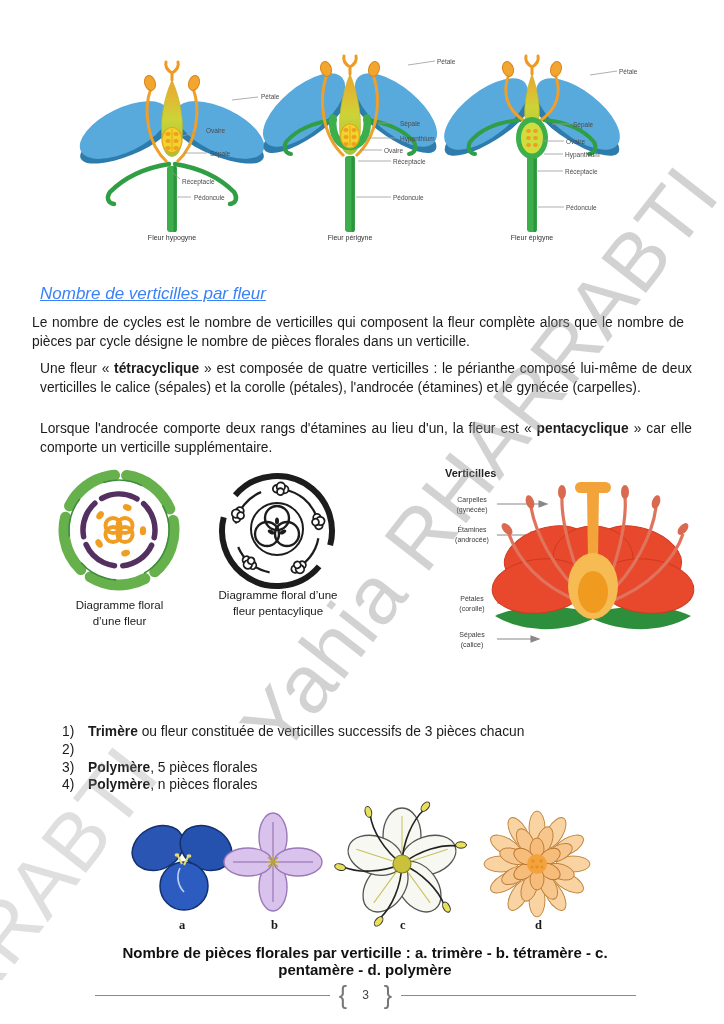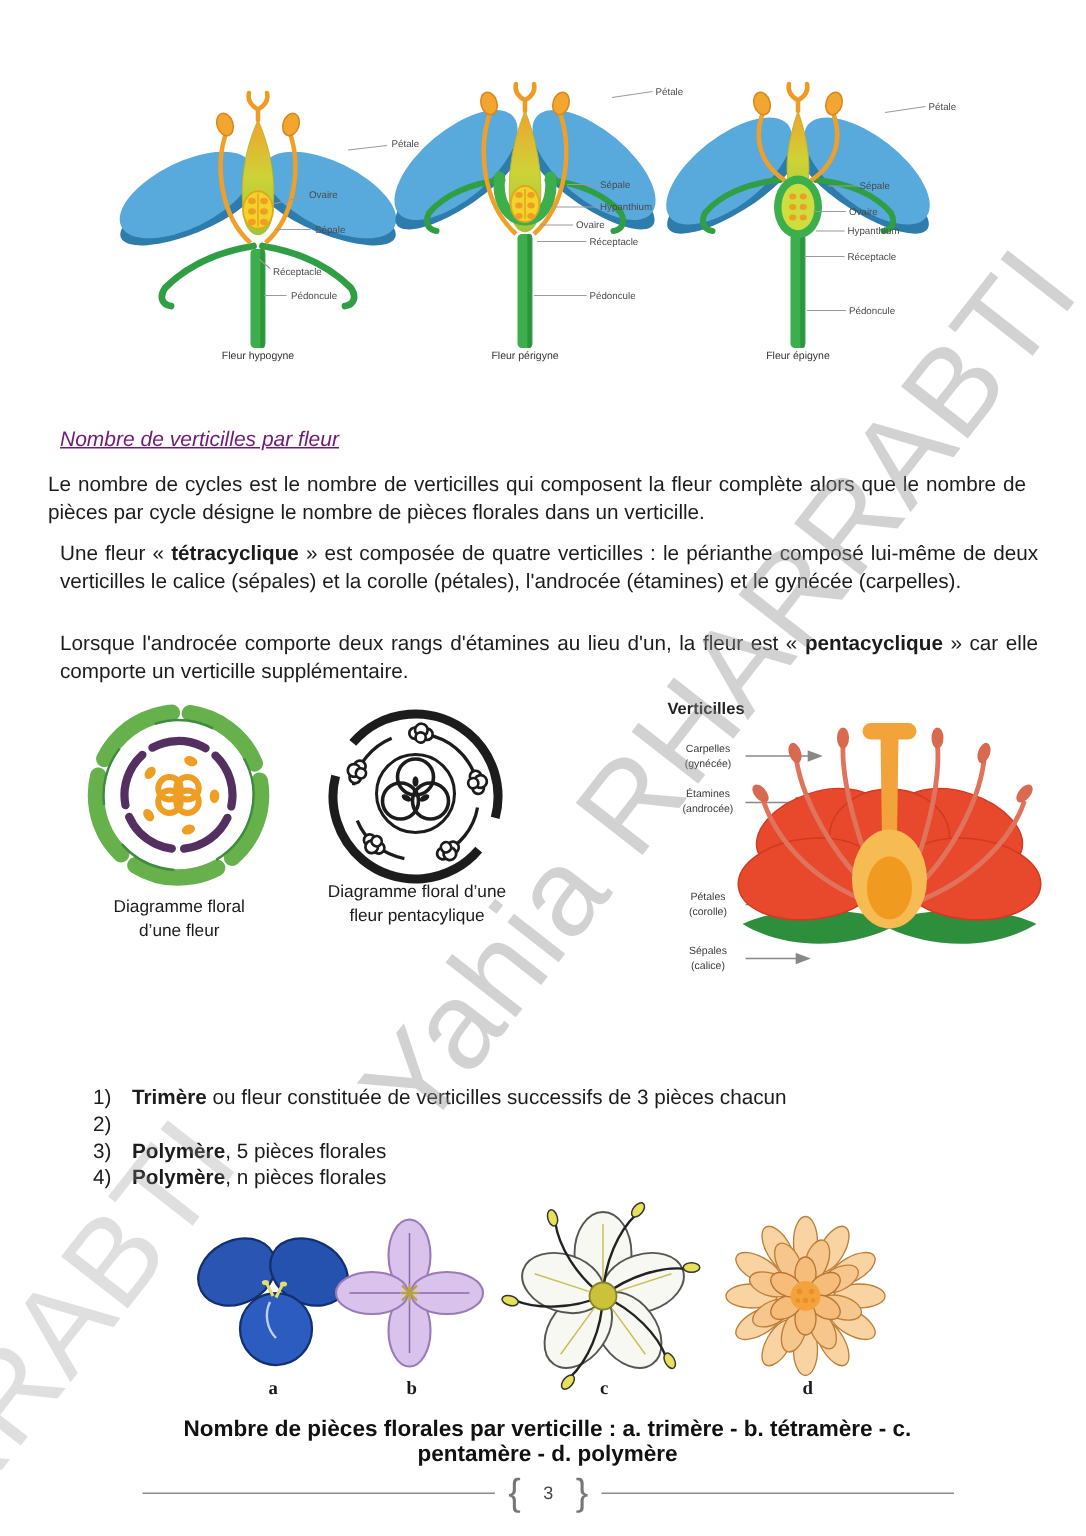--- a/index.html
+++ b/index.html
@@ -5,21 +5,21 @@
   html,body{margin:0;padding:0;background:#e8e8e8;}
   .page{position:relative;width:724px;height:1024px;background:#ffffff;margin:0 auto;
         font-family:"Liberation Sans",sans-serif;color:#1c1c1c;overflow:hidden;}
   .abs{position:absolute;}
   
   .watermark{position:absolute;white-space:nowrap;font-size:82px;letter-spacing:1px;
              color:#909090;opacity:.40;z-index:6;pointer-events:none;
              transform:rotate(-52deg);transform-origin:390px 60px;width:780px;height:120px;line-height:120px;text-align:center;}
   .wm2{opacity:.28;}
   
-  .heading{font-size:14px;font-style:italic;color:#701a75;}
+  .heading{font-size:17px;font-style:italic;color:#3b82f6;}
   .heading span{text-decoration:underline;}
   .body-text{font-size:13.8px;line-height:18.8px;text-align:justify;width:652px;color:#1c1c1c;}
   .b{font-weight:bold;}
   .list-row{display:flex;font-size:13.8px;line-height:17.8px;}
   .list-num{width:26px;flex:none;}
   
   .fig{position:absolute;width:200px;height:212px;}
   .fig-label{position:absolute;font-size:6.5px;color:#4a4a4a;white-space:nowrap;line-height:7px;}
   .fig-cap{position:absolute;left:0;top:199px;width:200px;text-align:center;font-size:7px;color:#333;}
   .fig-svg{position:absolute;left:0;top:0;}

